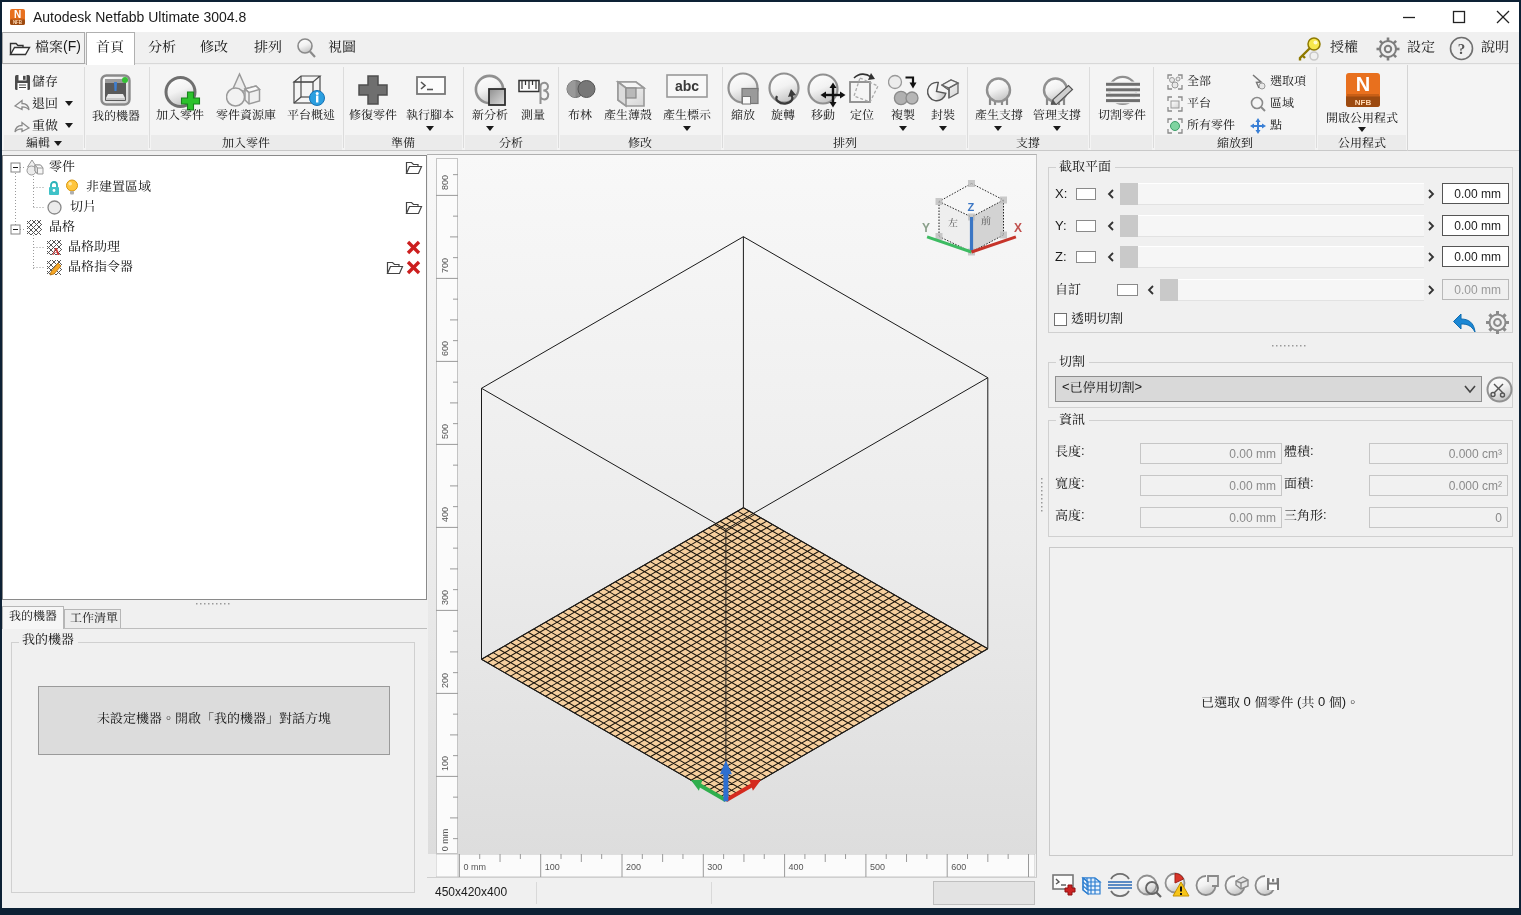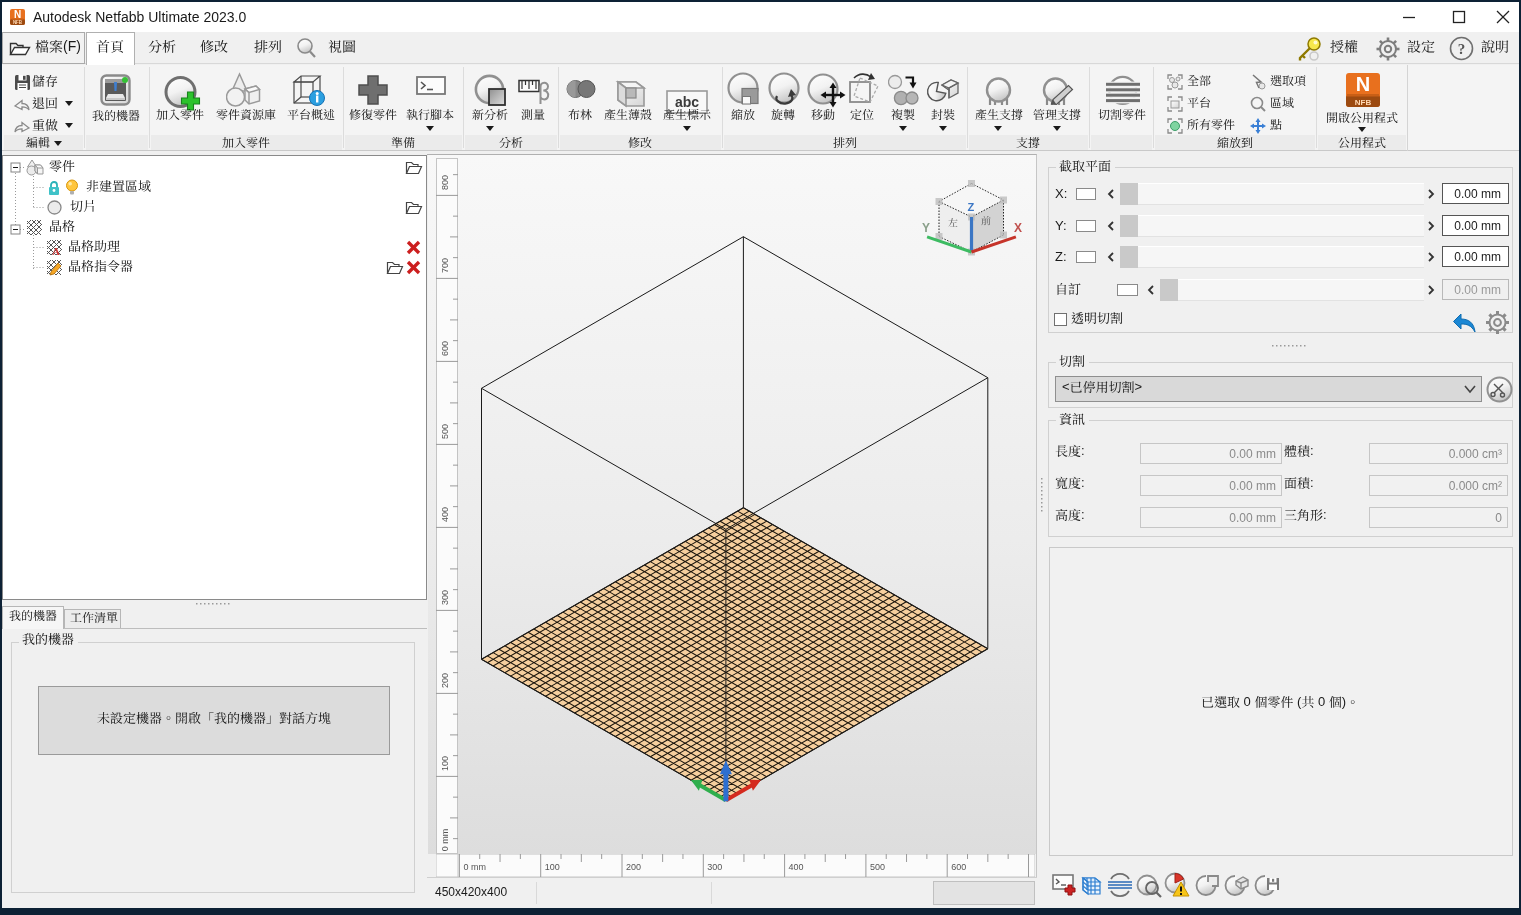--- a/index.html
+++ b/index.html
@@ -4,21 +4,21 @@
 <div style="position:absolute;left:2px;top:2px;width:1517px;height:30px;background:#ffffff"></div>
 <div style="position:absolute;left:10px;top:9px;width:15px;height:16px">
     <svg width="15" height="16">
       <rect x="0" y="0" width="15" height="16" rx="2" fill="#e8701e"></rect>
       <rect x="0" y="10" width="15" height="6" rx="2" fill="#9c4a10"></rect>
       <rect x="1.5" y="9.5" width="12" height="1.5" fill="#c85f16"></rect>
       <text x="7.5" y="9" font-size="10" font-weight="bold" fill="#fff" text-anchor="middle" font-family="Liberation Sans">N</text>
       <text x="7.5" y="15" font-size="4.5" font-weight="bold" fill="#ffd9b3" text-anchor="middle" font-family="Liberation Sans">NFB</text>
     </svg>
   </div>
-<div style="position:absolute;left:33px;top:10px;font-size:14px;color:#1a1a1a;line-height:15px">Autodesk Netfabb Ultimate 2023.0</div>
+<div style="position:absolute;left:33px;top:10px;font-size:14px;color:#1a1a1a;line-height:15px">Autodesk Netfabb Ultimate 3004.8</div>
 <div style="position:absolute;left:1398px;top:7px;width:118px;height:20px">
     <svg width="118" height="20">
       <line x1="5" y1="10.5" x2="17" y2="10.5" stroke="#222" stroke-width="1.3"></line>
       <rect x="55.5" y="4.5" width="11" height="11" fill="none" stroke="#222" stroke-width="1.3"></rect>
       <line x1="99" y1="4" x2="111" y2="16" stroke="#222" stroke-width="1.3"></line>
       <line x1="111" y1="4" x2="99" y2="16" stroke="#222" stroke-width="1.3"></line>
     </svg>
   </div>
 <div style="position:absolute;left:2px;top:32px;width:1517px;height:32px;background:#f0f0f0;border-bottom:1px solid #d8d8d8"></div>
 <div style="position:absolute;left:2px;top:32px;width:83px;height:32px;background:#f2f2f2;border:1px solid #aaaaaa"></div>
@@ -451,21 +451,21 @@
     </svg>
   </div>
 <div style="position:absolute;left:604px;top:109px;">
     <svg class="ct" width="49" height="15" fill="#1a1a1a">
       <use href="#c7522" transform="translate(0.00 10.08) scale(0.01200 -0.01200)"></use>
       <use href="#c751F" transform="translate(12.00 10.08) scale(0.01200 -0.01200)"></use>
       <use href="#c8584" transform="translate(24.00 10.08) scale(0.01200 -0.01200)"></use>
       <use href="#c6BBC" transform="translate(36.00 10.08) scale(0.01200 -0.01200)"></use>
     </svg>
   </div>
-<div style="position:absolute;left:666px;top:90px;width:32px;height:24px">
+<div style="position:absolute;left:666px;top:74px;width:32px;height:24px">
     <svg width="42" height="24" style="">
       <rect x="1" y="1" width="40" height="22" fill="#f8f8f8" stroke="#999" stroke-width="1.6"></rect>
       <text x="21" y="17" font-size="14" font-weight="bold" fill="#3a3a3a" text-anchor="middle" font-family="Liberation Sans">abc</text>
     </svg>
   </div>
 <div style="position:absolute;left:663px;top:109px;">
     <svg class="ct" width="49" height="15" fill="#1a1a1a">
       <use href="#c7522" transform="translate(0.00 10.08) scale(0.01200 -0.01200)"></use>
       <use href="#c751F" transform="translate(12.00 10.08) scale(0.01200 -0.01200)"></use>
       <use href="#c6A19" transform="translate(24.00 10.08) scale(0.01200 -0.01200)"></use>

